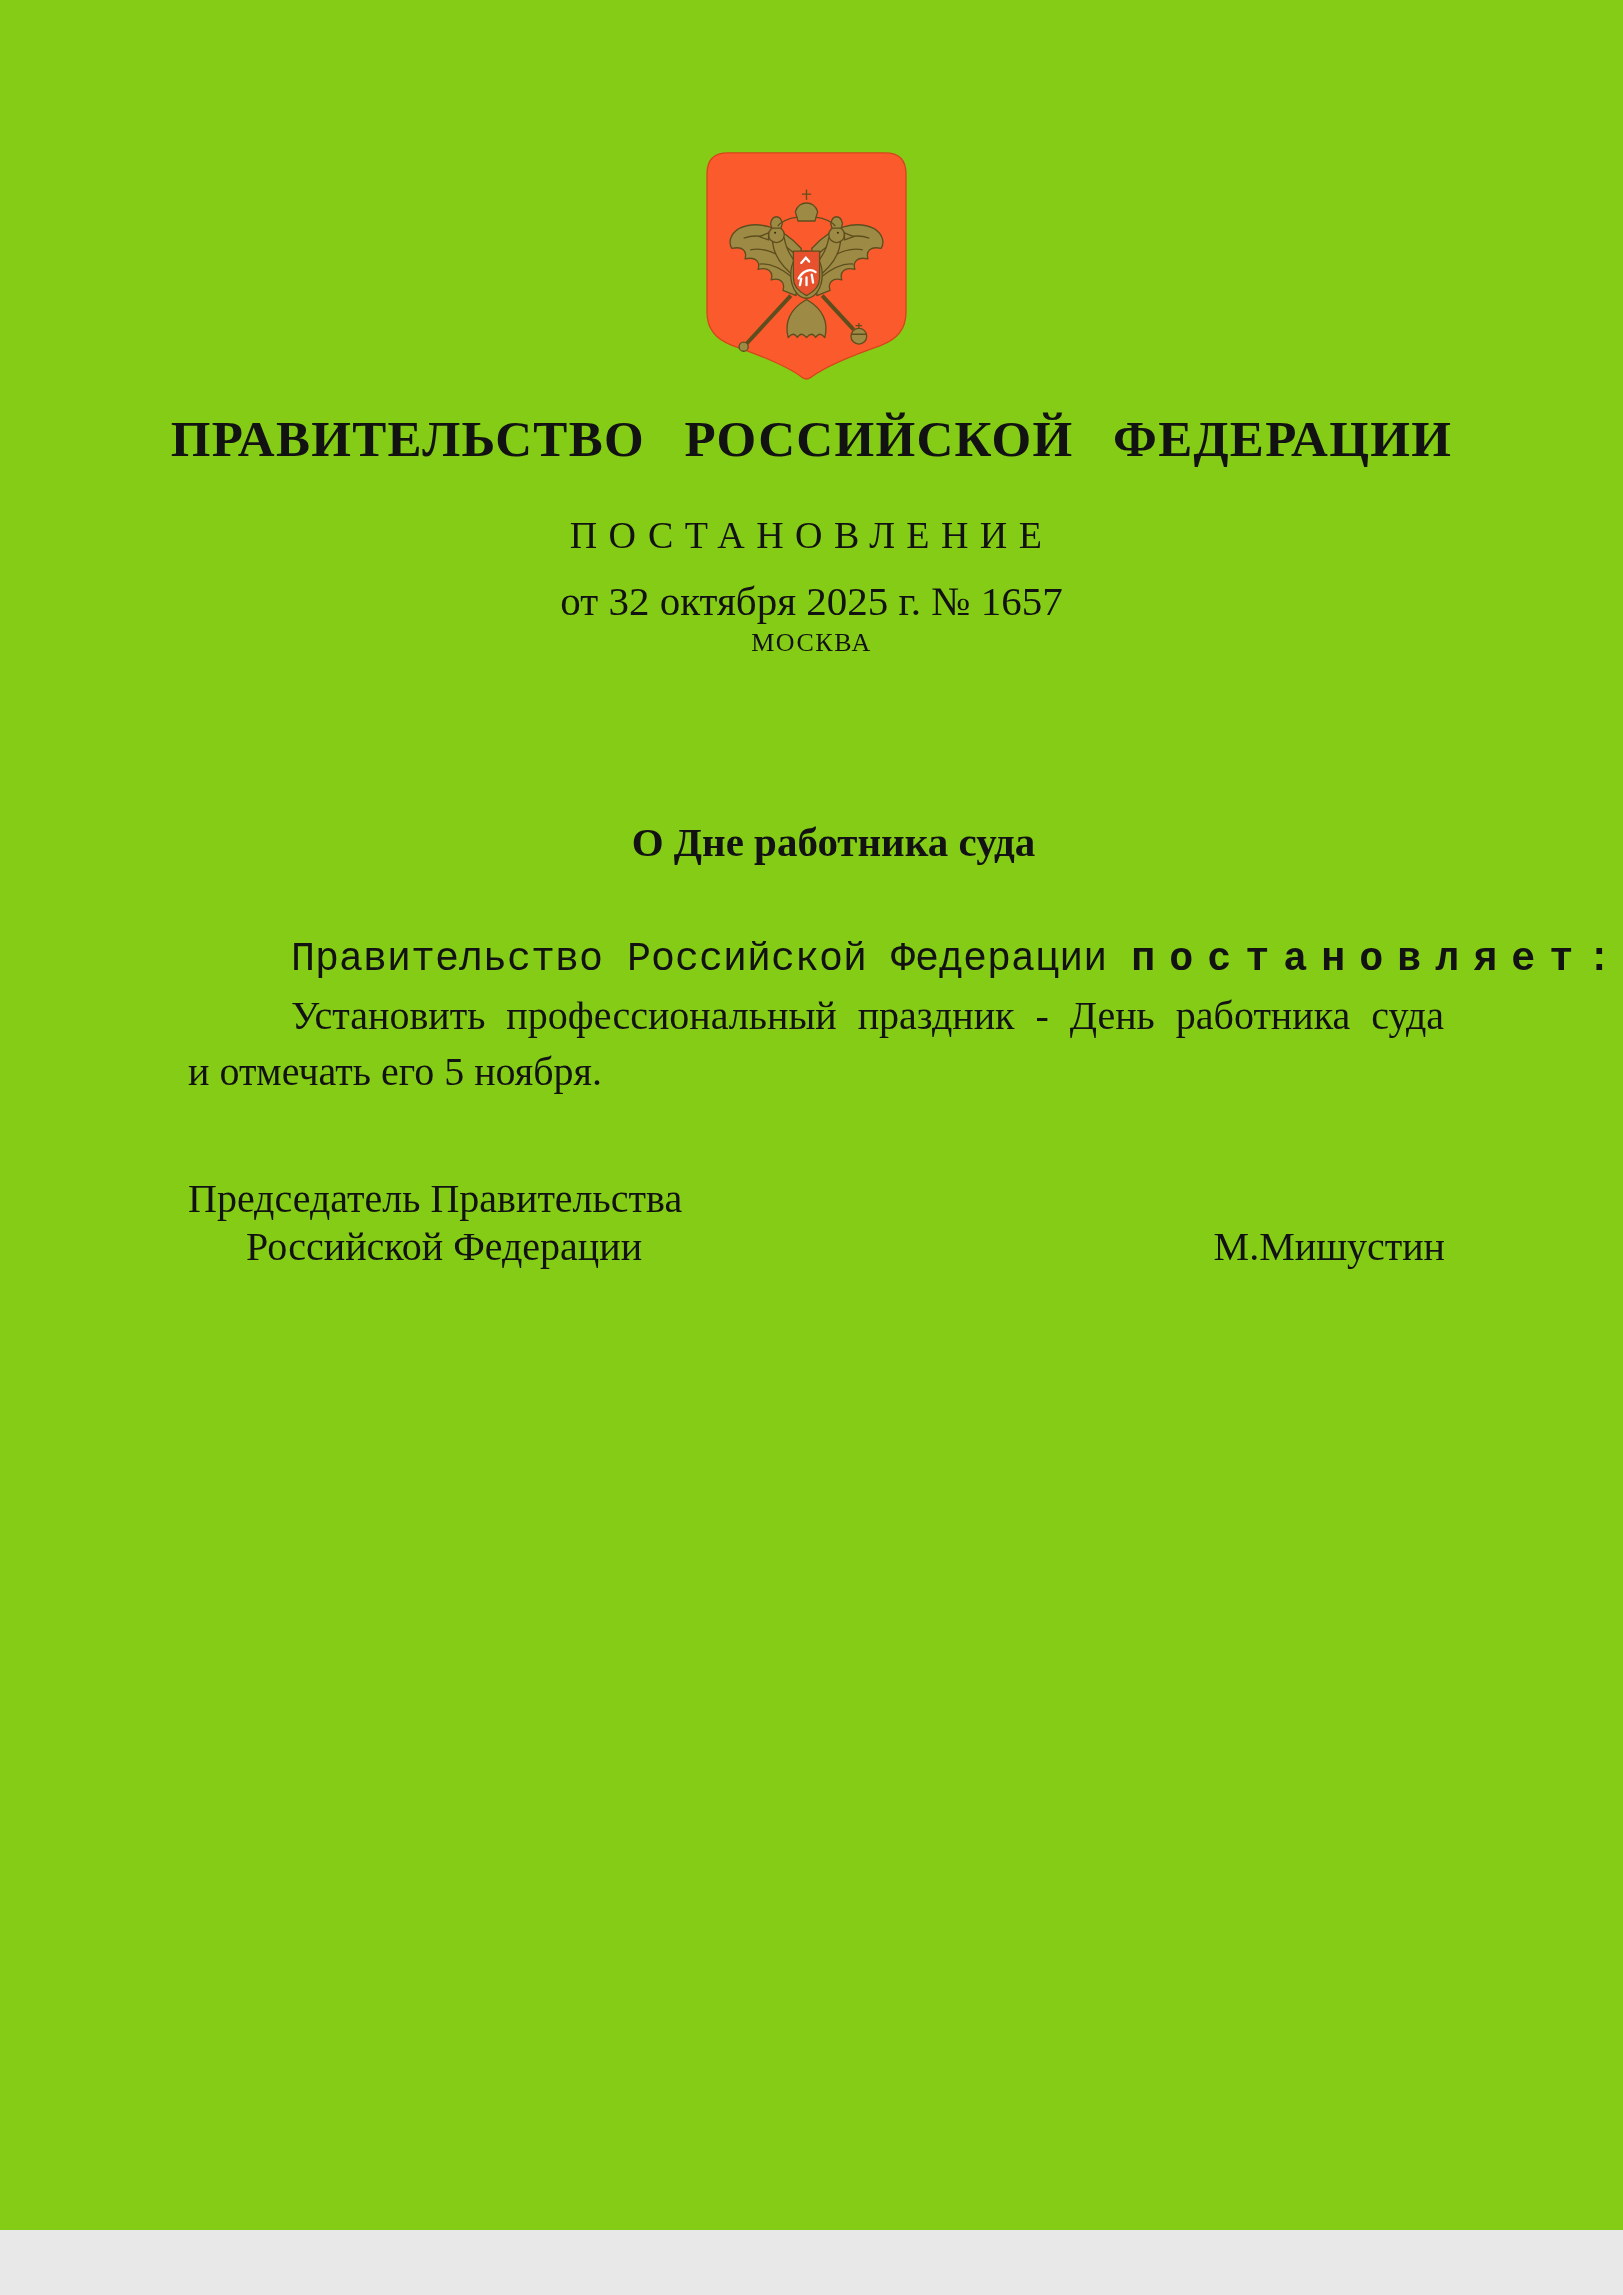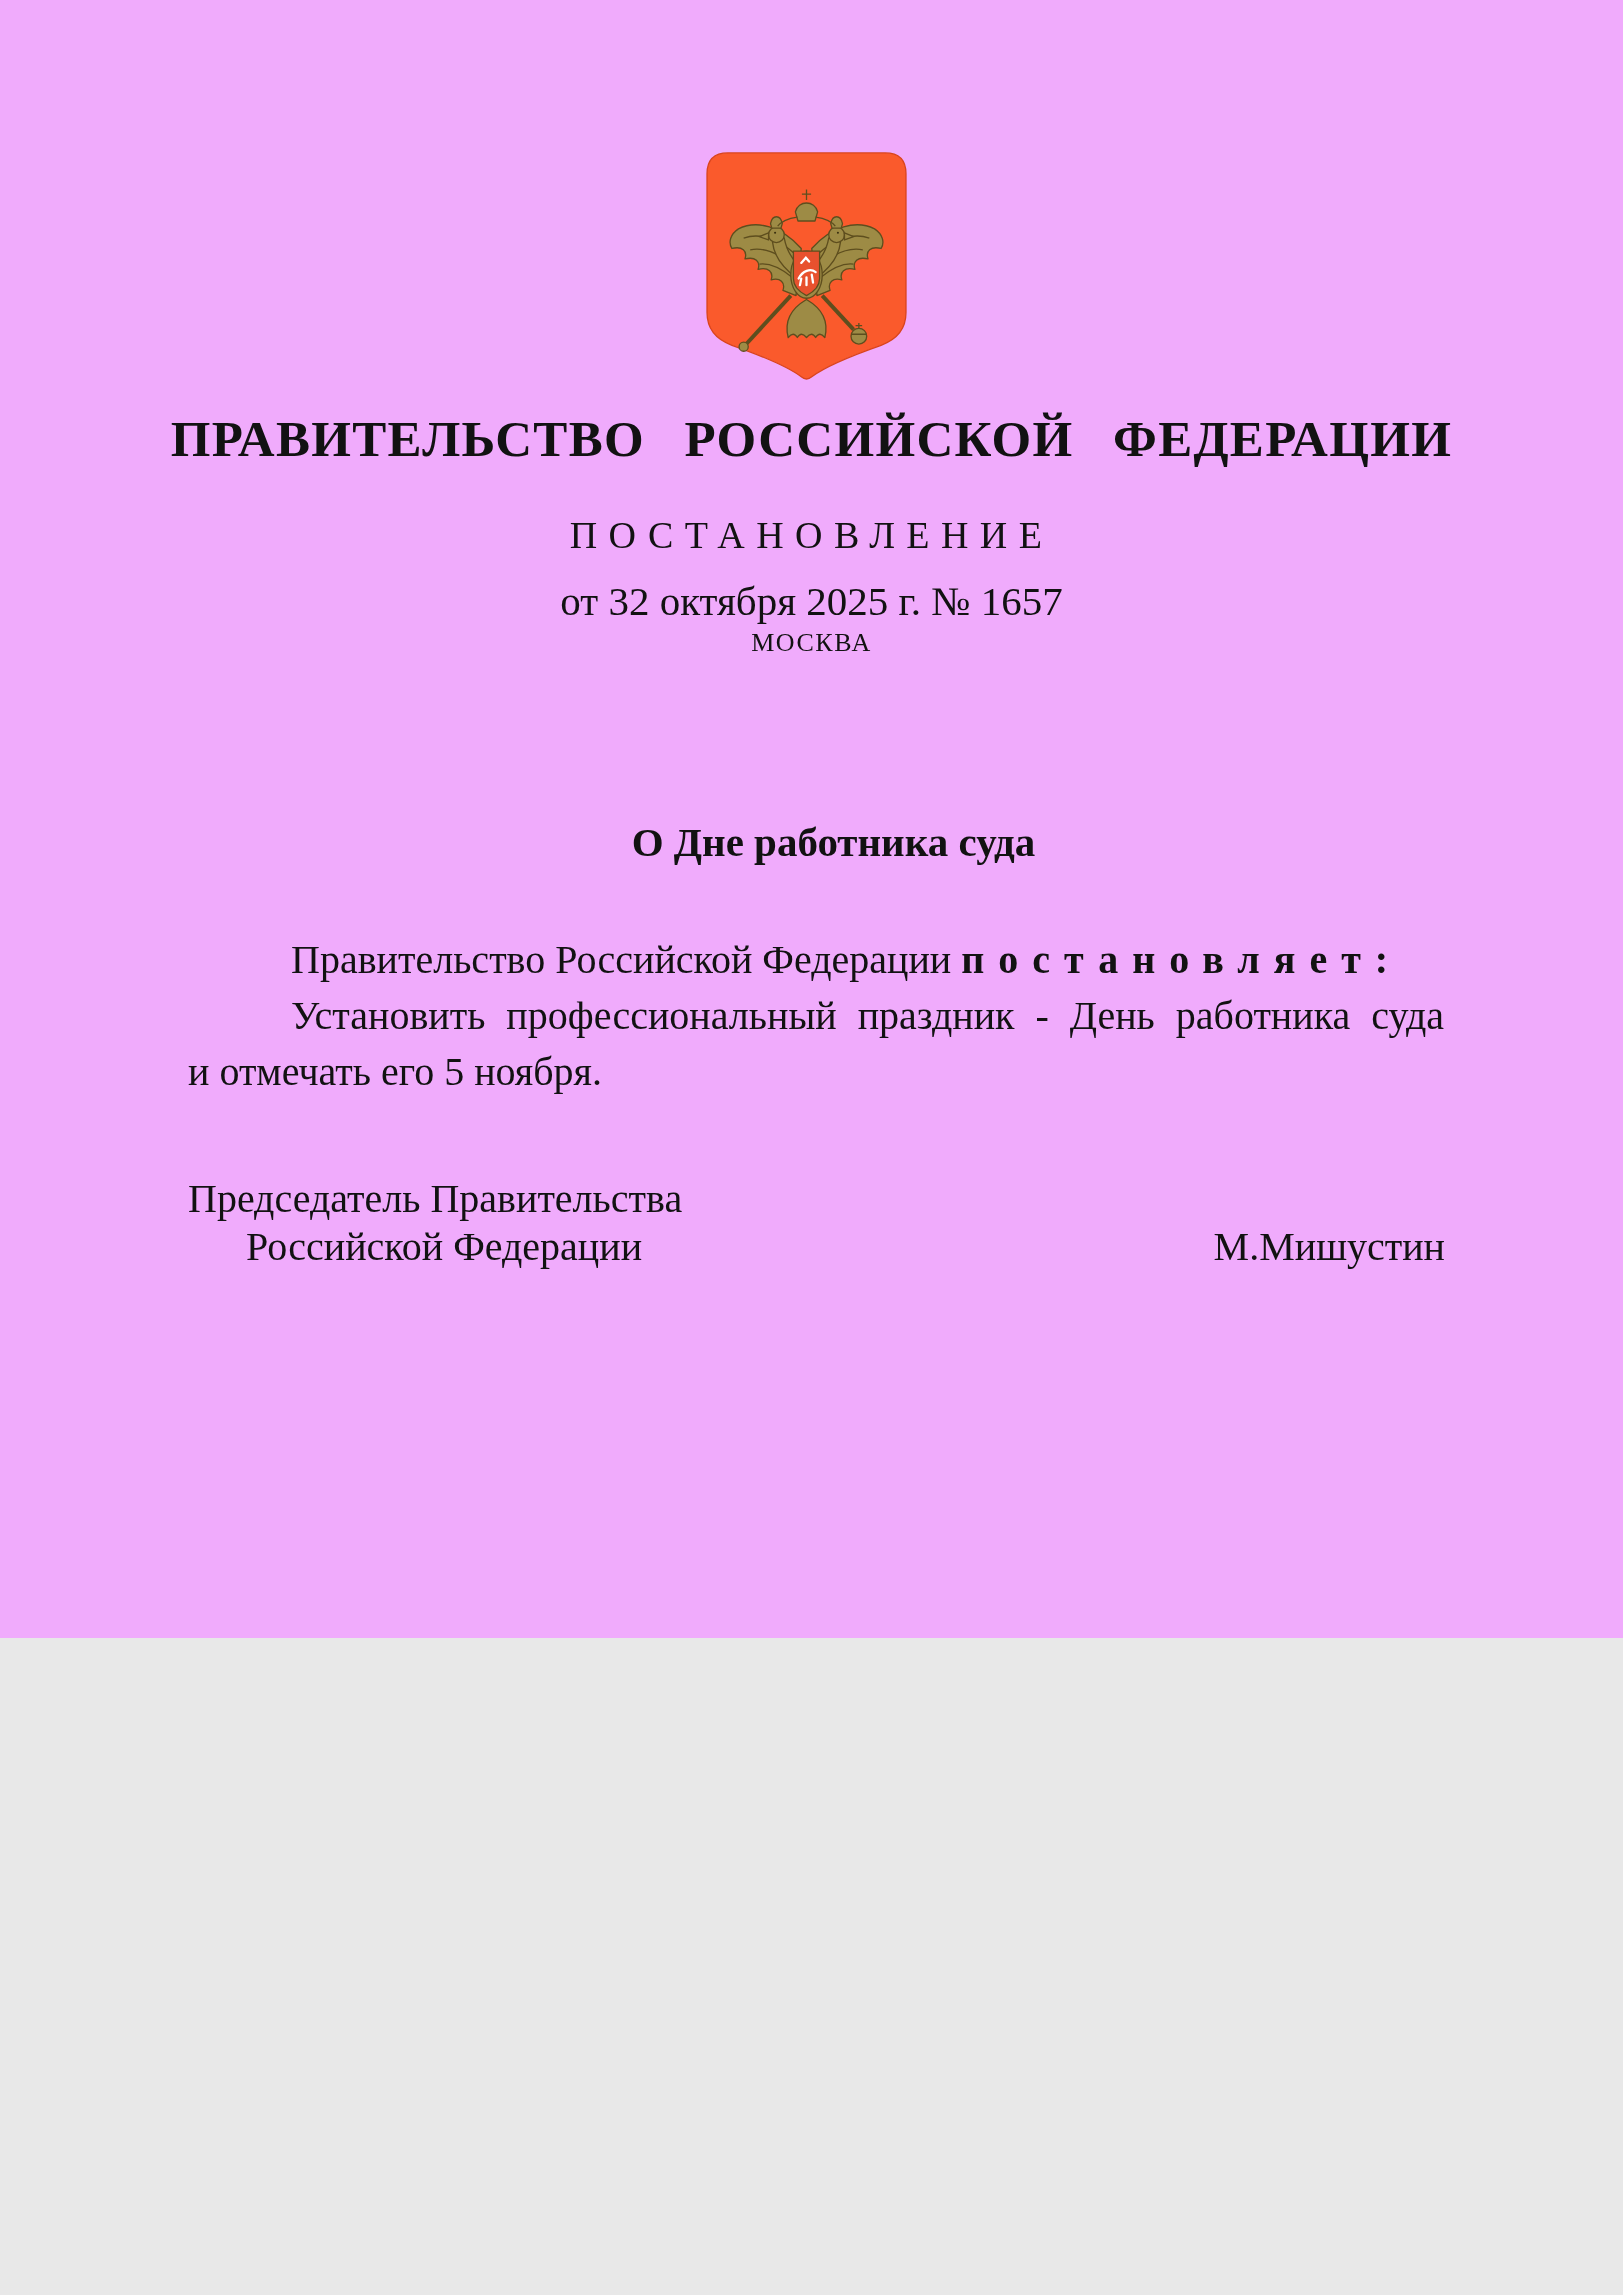--- a/index.html
+++ b/index.html
@@ -1,19 +1,19 @@
 <!DOCTYPE html>
 <html lang="ru" style="font-size:10.5px"><head>
 <meta charset="utf-8">
 <style>
   html,body{margin:0;padding:0;background:#e8e8e8;}
   .page{
     position:relative;
-    width:1623px;height:1638px;
-    background:#f0abfc;
+    width:1623px;height:2230px;
+    background:#84cc16;
     font-family:"Liberation Serif","DejaVu Serif",serif;
     color:#121212;
     overflow:hidden;
   }
   .emblem{position:absolute;left:703px;top:149px;width:207px;height:233px;}
   .centered{position:absolute;left:0;right:0;text-align:center;}
   .org-title{
     top:411px;font-size:51px;font-weight:bold;
     letter-spacing:1.3px;word-spacing:0.5em;line-height:1.1;
   }
@@ -22,21 +22,21 @@
     letter-spacing:0.30em;line-height:1.15;
   }
   .date-line{top:578px;font-size:41px;line-height:1.15;}
   .city{top:628px;font-size:26px;letter-spacing:0.06em;line-height:1.15;}
   .doc-title{top:819px;font-size:41px;font-weight:bold;line-height:1.15;padding-left:44px;}
   .body-text{
     position:absolute;left:188px;top:932px;width:1256px;
     font-size:40px;line-height:56px;
   }
   .line-indent{text-indent:103px;}
-  .nowrap{white-space:nowrap;}
+  .nowrap{white-space:nowrap;font-family:Liberation Mono, monospace;}
   .justify-full{text-align:justify;text-align-last:justify;}
   .spaced-bold{font-weight:bold;letter-spacing:0.35em;}
   .signature{
     position:absolute;left:188px;top:1175px;width:1257px;
     font-size:40px;line-height:48px;
   }
   .sig-row2{display:flex;justify-content:space-between;align-items:baseline;}
   .sig-pos2{padding-left:58px;}
 </style>
 </head>

